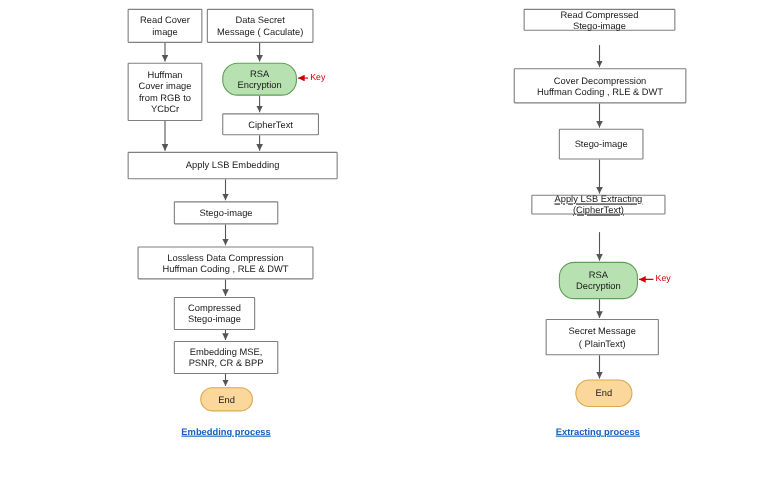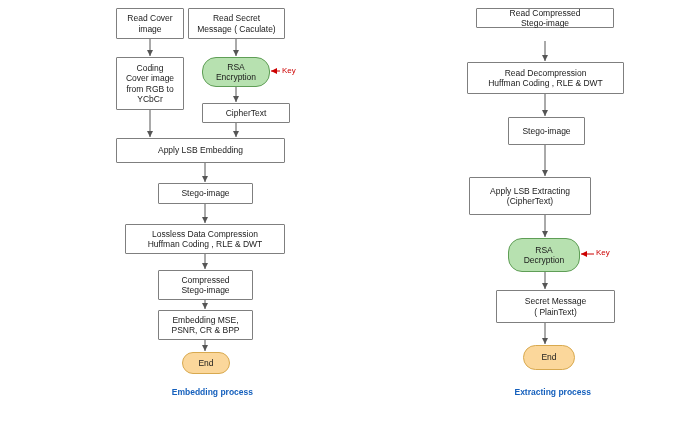--- a/index.html
+++ b/index.html
@@ -47,21 +47,22 @@
     border-radius: 14px;
     background: #fbd79b;
     border-color: #d8a94f;
   }
   .caption {
     position: absolute;
     font-size: 8.5px;
     font-weight: bold;
     color: #1560bd;
     white-space: nowrap;
-    text-align: right;
+    text-align: center;
+    text-decoration: underline;
   }
   .keylabel {
     position: absolute;
     font-size: 8px;
     color: #cc0000;
     white-space: nowrap;
   }
   svg.arrows {
     position: absolute;
     left: 0; top: 0;
@@ -104,77 +105,77 @@
         <path d="M521,272 L521,289" stroke="#555555" stroke-width="1" fill="none" marker-end="url(#ah)"></path>
         <path d="M521,323 L521,344" stroke="#555555" stroke-width="1" fill="none" marker-end="url(#ah)"></path>
       </g>
   </svg>
   <div id="node-layer">
       <div class="node" style="left: 92px; top: 8px; width: 68px; height: 31px;">
         <span class="ln">Read Cover</span>
         <span class="ln">image</span>
       </div>
       <div class="node" style="left: 164px; top: 8px; width: 97px; height: 31px;">
-        <span class="ln">Read Secret</span>
+        <span class="ln">Data Secret</span>
         <span class="ln">Message ( Caculate)</span>
       </div>
       <div class="node" style="left: 92px; top: 57px; width: 68px; height: 53px;">
-        <span class="ln">Coding</span>
+        <span class="ln">Huffman</span>
         <span class="ln">Cover image</span>
         <span class="ln">from RGB to</span>
         <span class="ln">YCbCr</span>
       </div>
       <div class="node green" style="left: 178px; top: 57px; width: 68px; height: 30px;">
         <span class="ln">RSA</span>
         <span class="ln">Encryption</span>
       </div>
       <div class="node" style="left: 178px; top: 103px; width: 88px; height: 20px;">
         <span class="ln">CipherText</span>
       </div>
-      <div class="node" style="left: 92px; top: 138px; width: 169px; height: 25px;">
+      <div class="node" style="left: 92px; top: 138px; width: 191px; height: 25px;">
         <span class="ln">Apply LSB Embedding</span>
       </div>
       <div class="node" style="left: 134px; top: 183px; width: 95px; height: 21px;">
         <span class="ln">Stego-image</span>
       </div>
       <div class="node" style="left: 101px; top: 224px; width: 160px; height: 30px;">
         <span class="ln">Lossless Data Compression</span>
         <span class="ln">Huffman Coding , RLE &amp; DWT</span>
       </div>
-      <div class="node" style="left: 134px; top: 270px; width: 95px; height: 30px;">
+      <div class="node" style="left: 134px; top: 270px; width: 74px; height: 30px;">
         <span class="ln">Compressed</span>
         <span class="ln">Stego-image</span>
       </div>
       <div class="node" style="left: 134px; top: 310px; width: 95px; height: 30px;">
         <span class="ln">Embedding MSE,</span>
         <span class="ln">PSNR, CR &amp; BPP</span>
       </div>
       <div class="node rounded" style="left: 158px; top: 352px; width: 48px; height: 22px;">
         <span class="ln">End</span>
       </div>
       <div class="node" style="left: 452px; top: 8px; width: 138px; height: 20px;">
         <span class="ln">Read Compressed</span>
         <span class="ln">Stego-image</span>
       </div>
       <div class="node" style="left: 443px; top: 62px; width: 157px; height: 32px;">
-        <span class="ln">Read Decompression</span>
+        <span class="ln">Cover Decompression</span>
         <span class="ln">Huffman Coding , RLE &amp; DWT</span>
       </div>
       <div class="node" style="left: 484px; top: 117px; width: 77px; height: 28px;">
         <span class="ln">Stego-image</span>
       </div>
-      <div class="node" style="left: 445px; top: 177px; width: 122px; height: 38px;">
+      <div class="node" style="left: 459px; top: 177px; width: 122px; height: 18px; text-decoration: underline;">
         <span class="ln">Apply LSB Extracting</span>
         <span class="ln">(CipherText)</span>
       </div>
       <div class="node green" style="left: 484px; top: 238px; width: 72px; height: 34px;">
         <span class="ln">RSA</span>
         <span class="ln">Decryption</span>
       </div>
-      <div class="node" style="left: 472px; top: 290px; width: 119px; height: 33px;">
+      <div class="node" style="left: 472px; top: 290px; width: 103px; height: 33px;">
         <span class="ln">Secret Message</span>
         <span class="ln">( PlainText)</span>
       </div>
       <div class="node rounded" style="left: 499px; top: 345px; width: 52px; height: 25px;">
         <span class="ln">End</span>
       </div>
     </div>
   <div id="label-layer">
       <div class="caption" style="left: 134px; top: 387px; width: 95px;">Embedding process</div>
       <div class="caption" style="left: 472px; top: 387px; width: 95px;">Extracting process</div>

